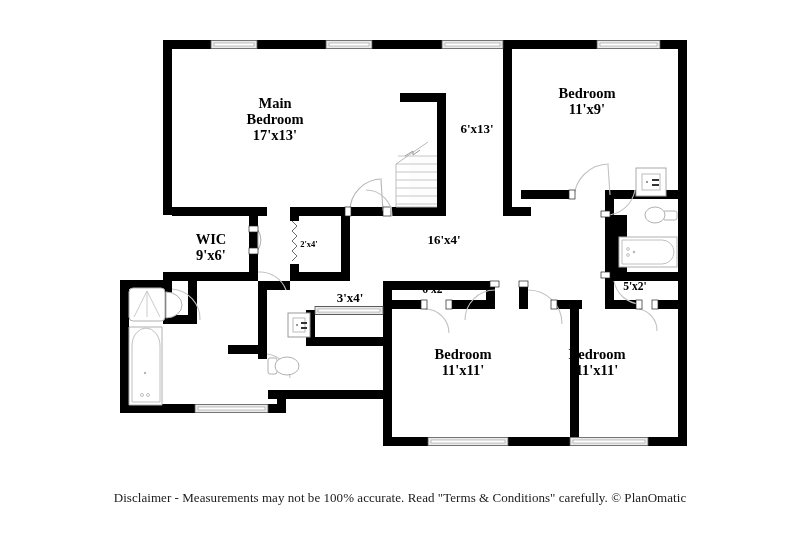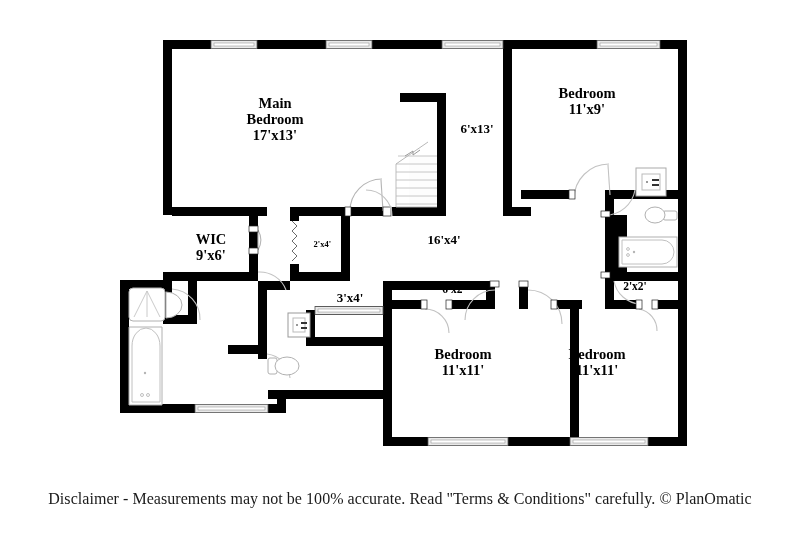--- a/index.html
+++ b/index.html
@@ -34,29 +34,29 @@
     font-family: "Liberation Serif", serif;
     font-weight: bold;
     color: #000000;
     line-height: 1.12;
     white-space: pre;
     letter-spacing: 0px;
   }
   .lbl-big   { font-size: 14.5px; }
   .lbl-med   { font-size: 13px; }
   .lbl-small { font-size: 11.5px; }
-  .lbl-tiny  { font-size: 8.5px; text-align: right; }
+  .lbl-tiny  { font-size: 8.5px; }
   #disclaimer {
     position: absolute;
     left: 0;
     top: 490px;
     width: 800px;
     text-align: center;
     font-family: "Liberation Serif", serif;
-    font-size: 16px;
+    font-size: 13px;
     color: #1a1a1a;
     letter-spacing: 0.05px;
   }
 </style>
 </head>
 <body>
 
 <div id="plan-root">
 
   <svg id="floorplan-svg" viewBox="0 0 800 533" xmlns="http://www.w3.org/2000/svg">
@@ -343,21 +343,21 @@
 
   <div class="room-label lbl-big" style="left:166px; top:231px; width:90px;">WIC
 9'x6'</div>
 
   <div class="room-label lbl-med" style="left:437px; top:122px; width:80px;">6'x13'</div>
 
   <div class="room-label lbl-med" style="left:404px; top:233px; width:80px;">16'x4'</div>
 
   <div class="room-label lbl-med" style="left:315px; top:291px; width:70px;">3'x4'</div>
 
-  <div class="room-label lbl-small" style="left:424px; top:283px; width:60px;">6'x2'</div>
-
-  <div class="room-label lbl-small" style="left:605px; top:280px; width:60px;">2'x2'</div>
+  <div class="room-label lbl-small" style="left:404px; top:283px; width:60px;">6'x2'</div>
+
+  <div class="room-label lbl-small" style="left:605px; top:280px; width:60px;">5'x2'</div>
 
   <div class="room-label lbl-tiny" style="left:287px; top:240px; width:44px;">2'x4'</div>
 
   <div id="disclaimer">Disclaimer - Measurements may not be 100% accurate. Read "Terms &amp; Conditions" carefully. © PlanOmatic</div>
 
 </div>
 
 </body></html>

